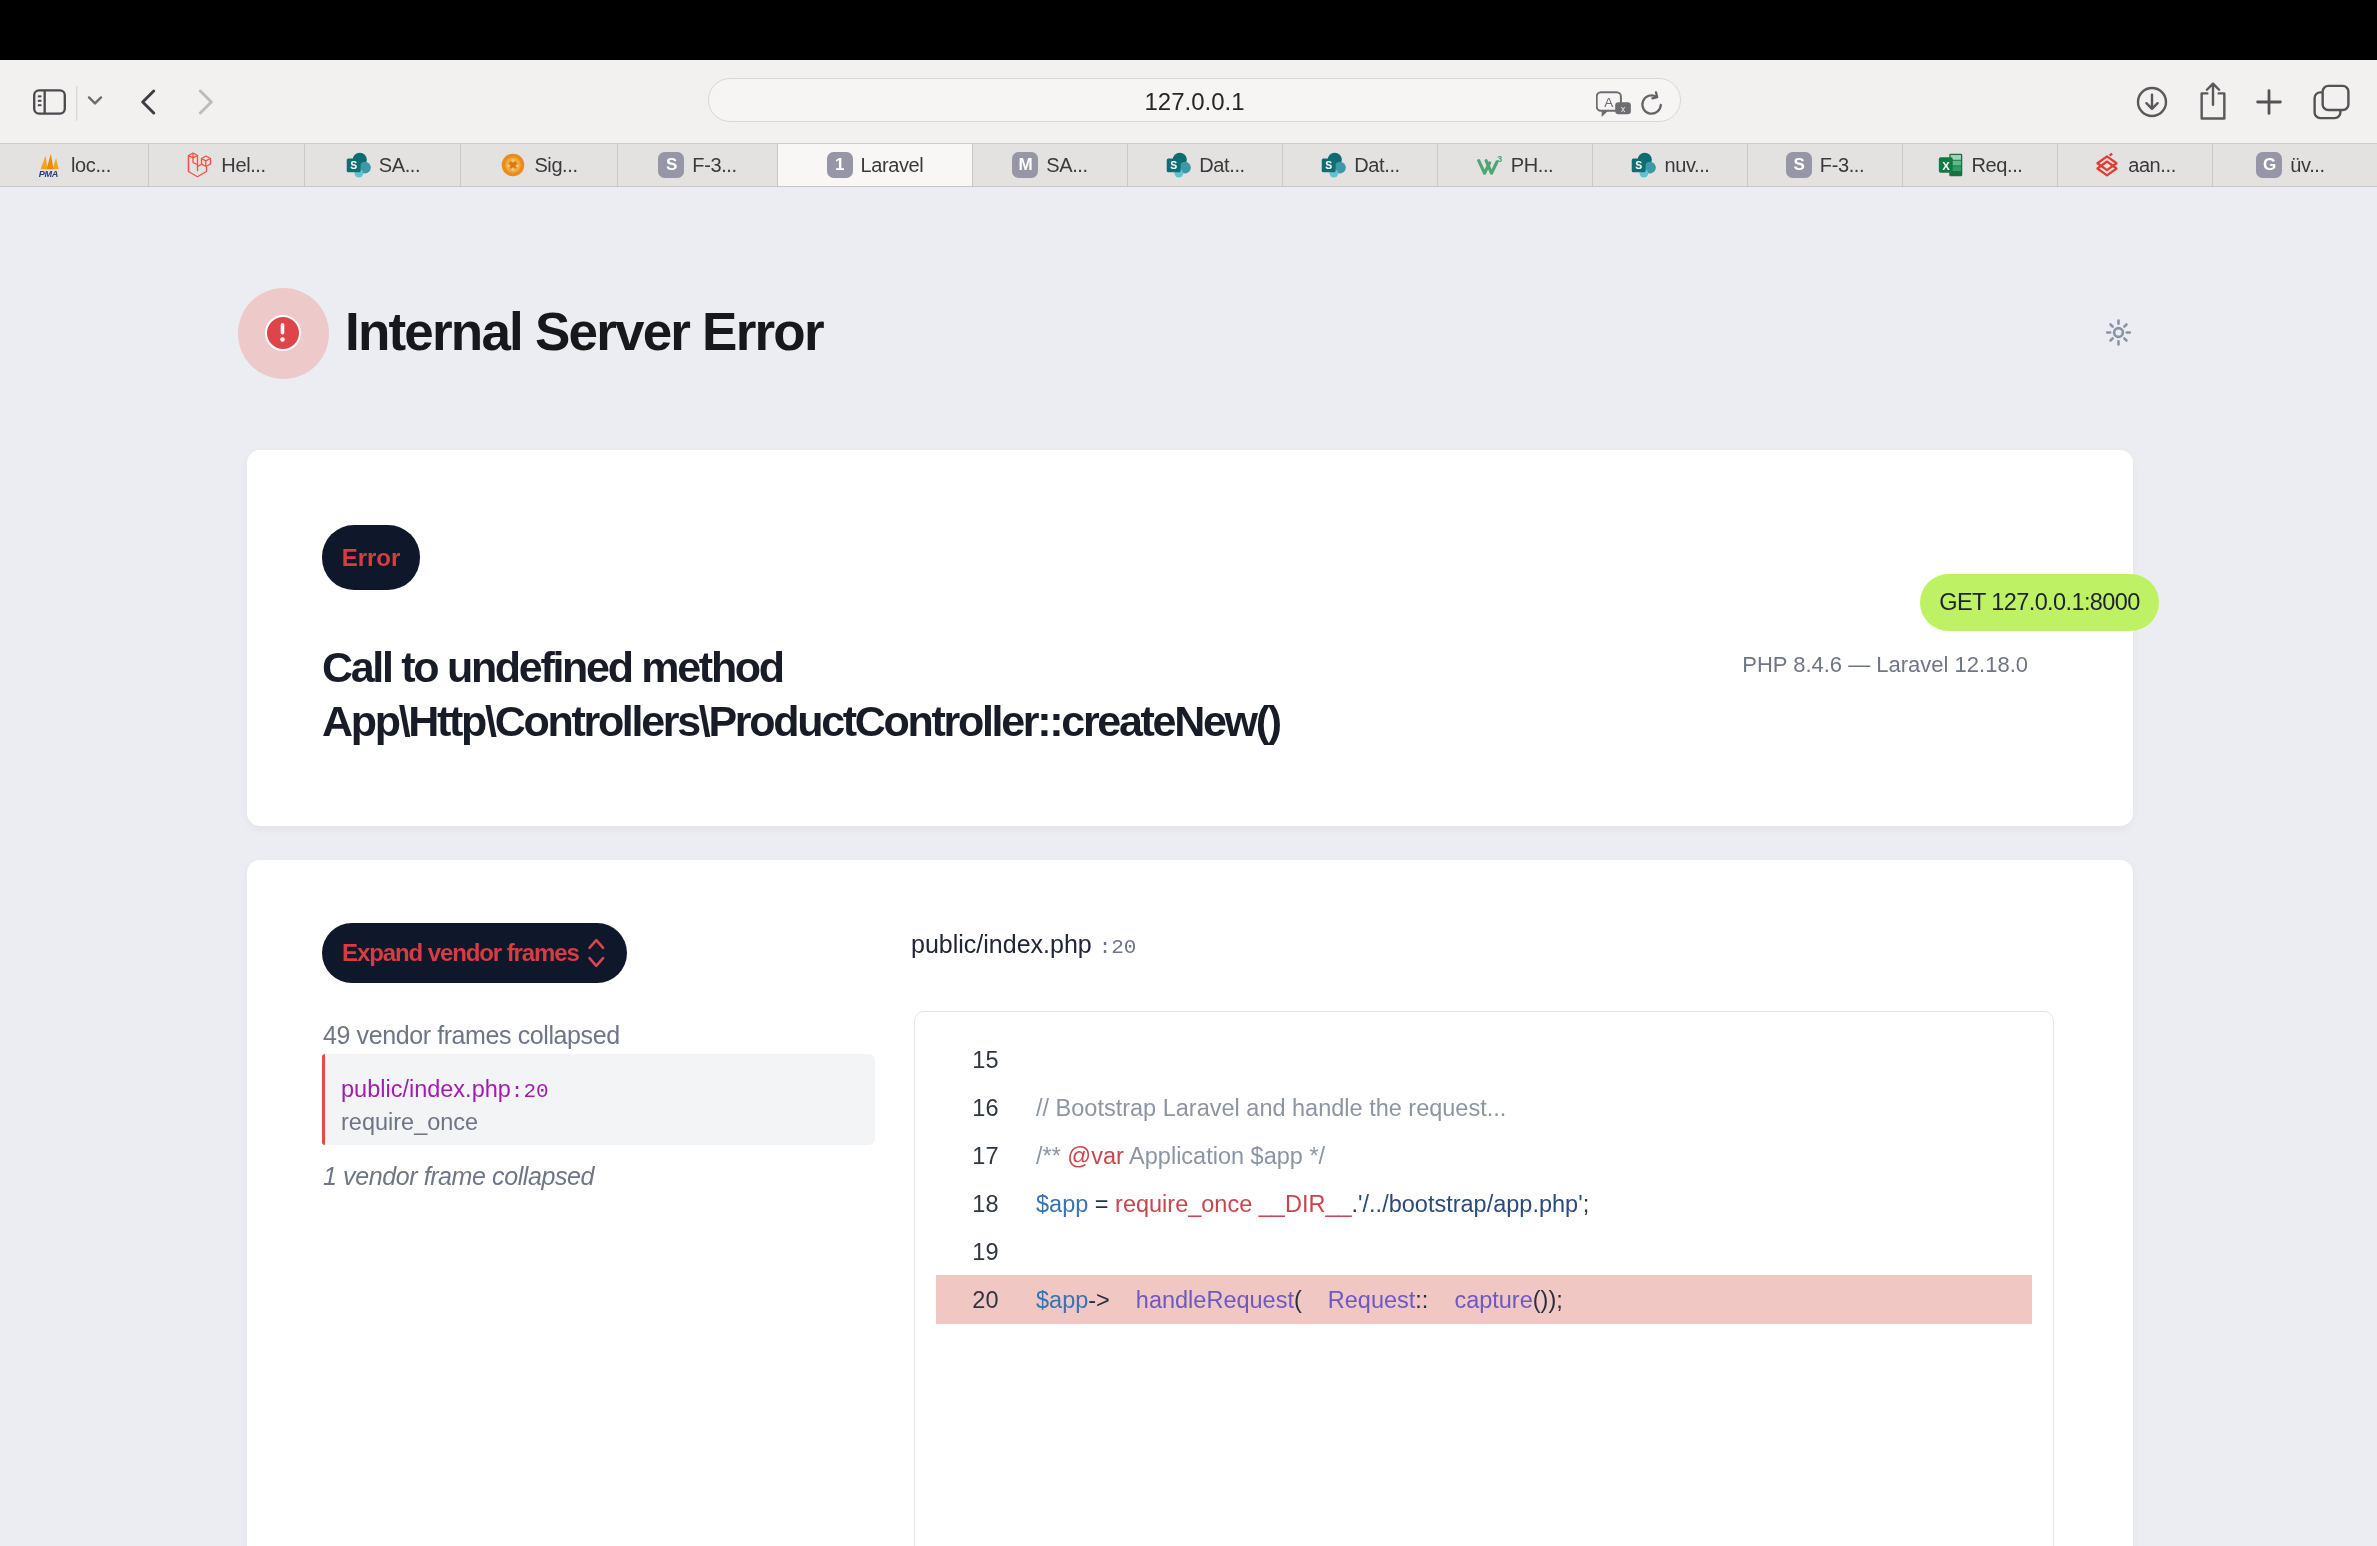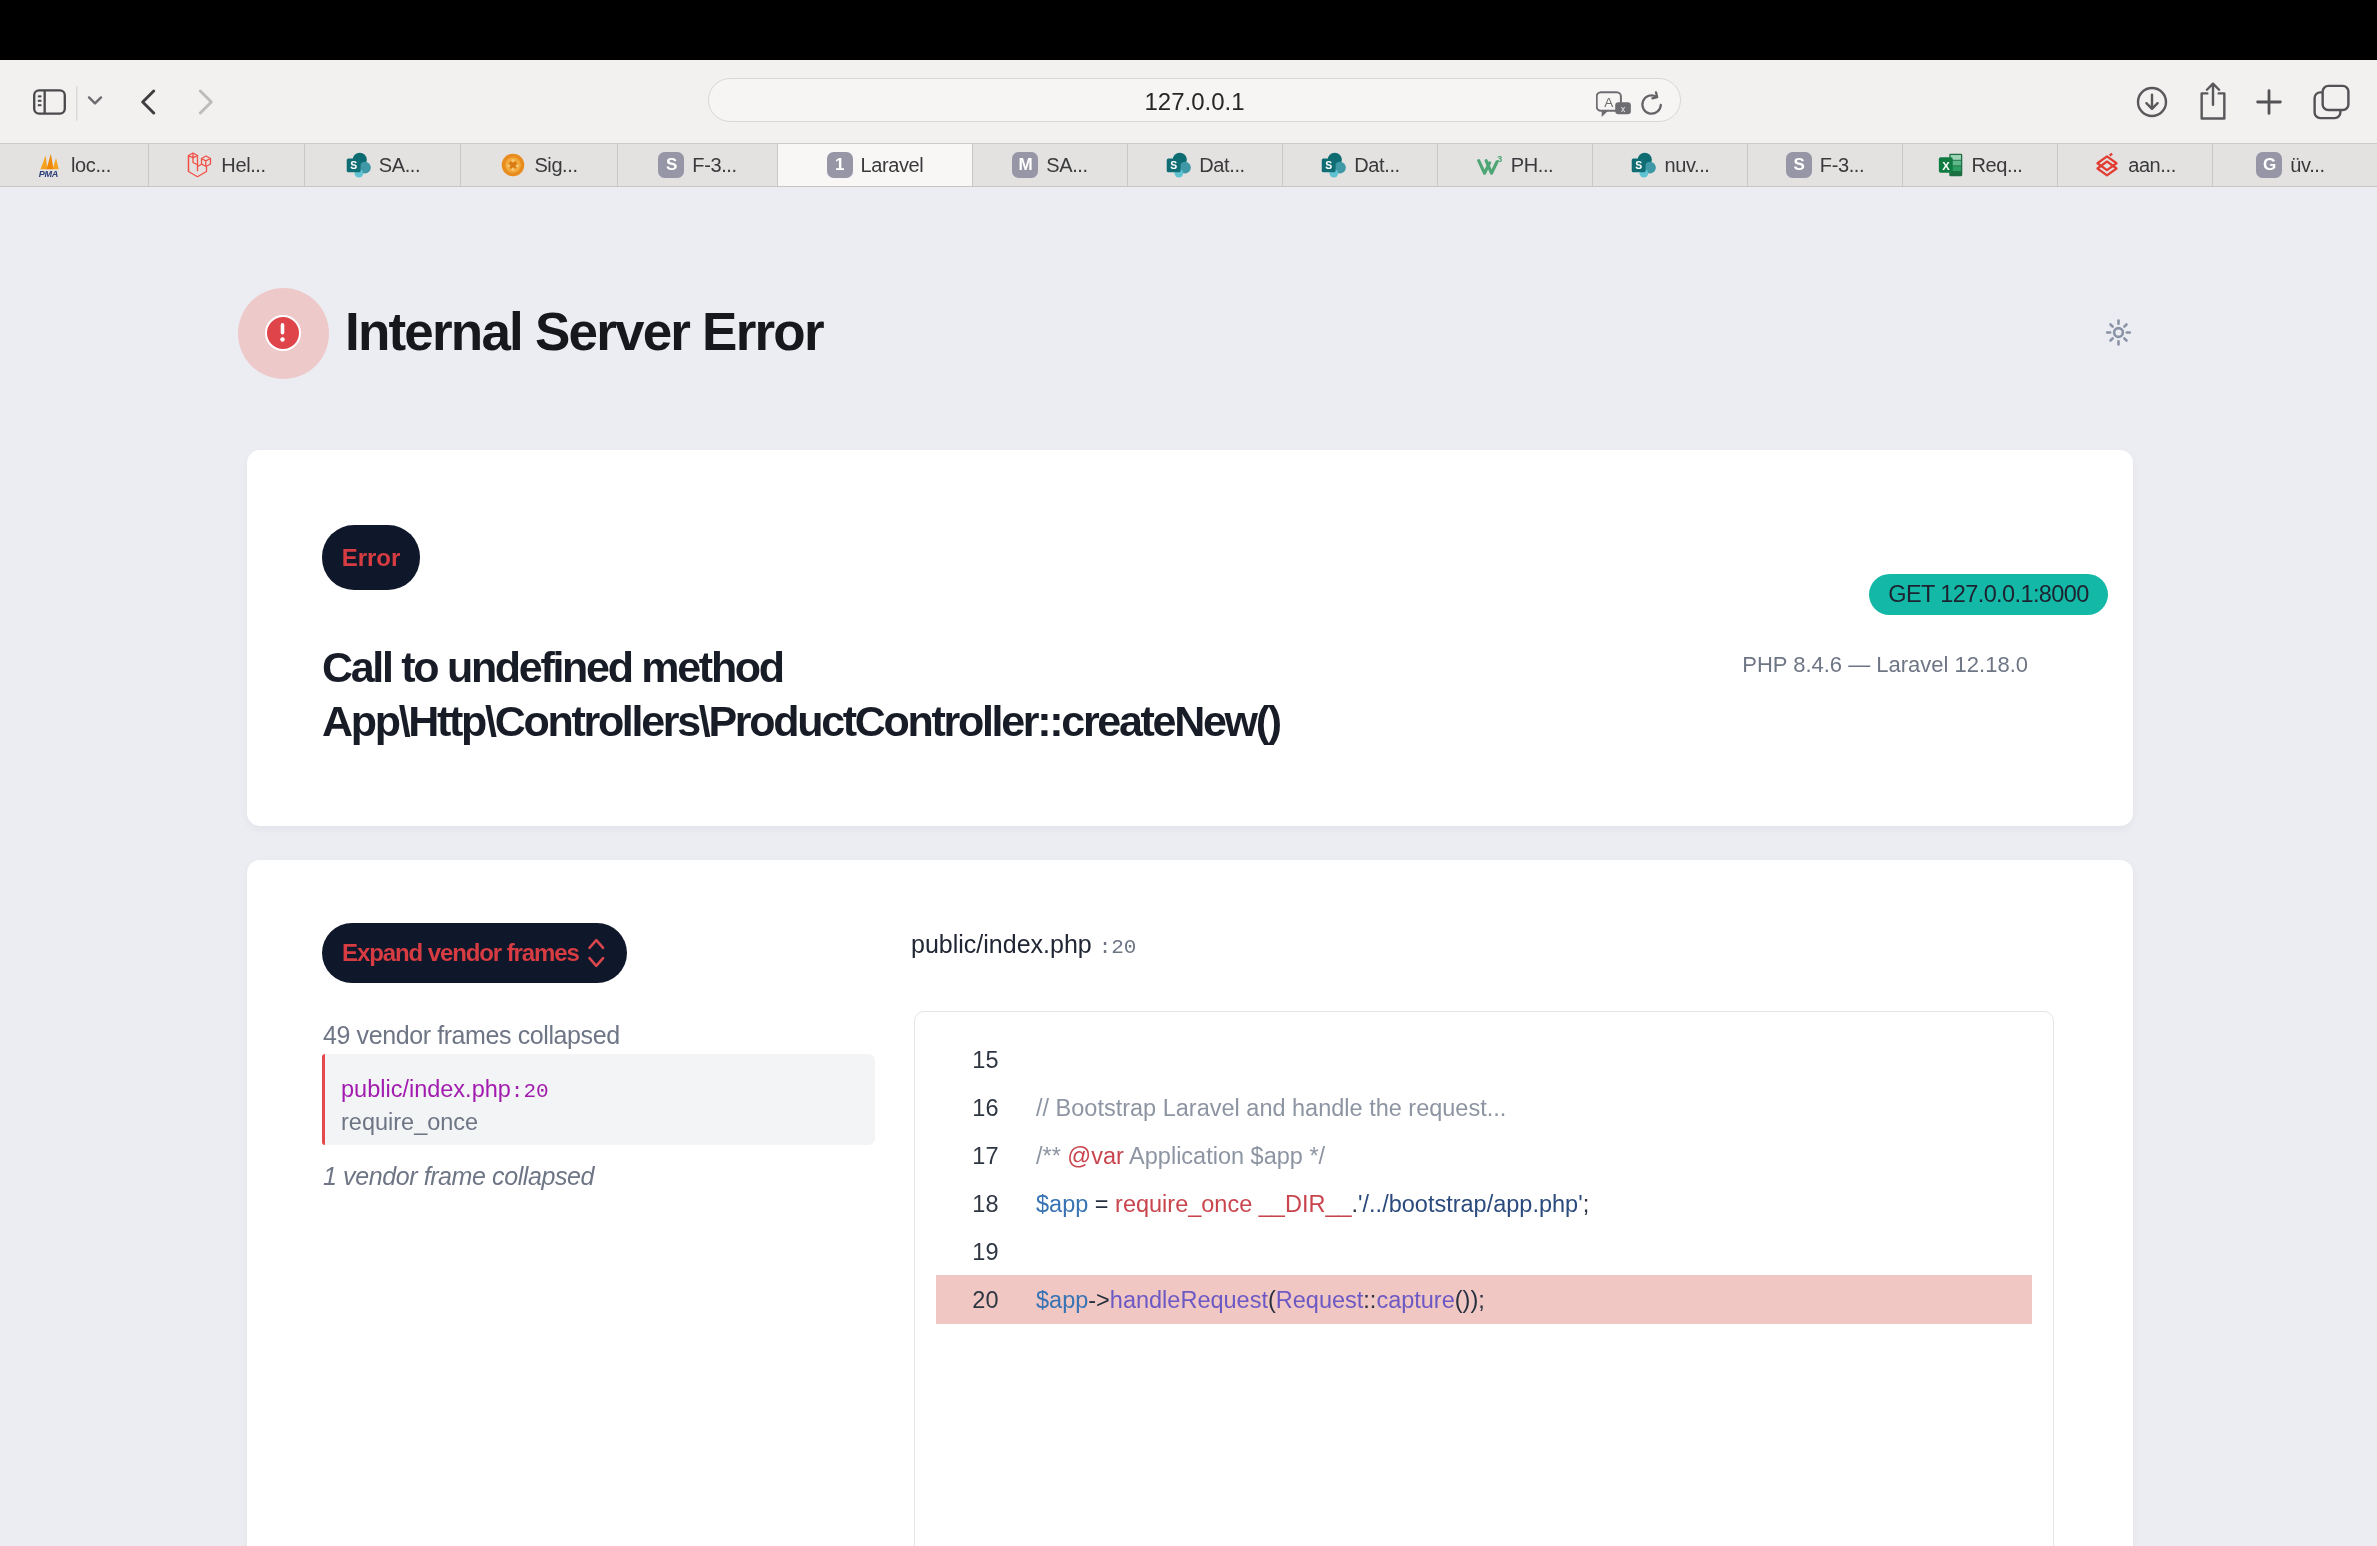--- a/index.html
+++ b/index.html
@@ -19,21 +19,21 @@
 
   .pinkcircle { left:238px; top:288px; width:91px; height:91px; border-radius:50%; background:#eec9c9; }
   .redcircle { left:265px; top:315px; width:36px; height:36px; border-radius:50%; background:#e0444b; border:2.4px solid #fff; }
   .h1title { left:345px; top:301px; font-size:53px; font-weight:bold; letter-spacing:-1.8px; color:#17181c; }
 
   .card { background:#fff; border-radius:13px; box-shadow:0 3.2px 8px rgba(0,0,0,0.04); }
   .card1 { left:247px; top:450px; width:1886px; height:376px; }
   .card2 { left:247px; top:860px; width:1886px; height:728px; }
 
   .errbadge { left:322px; top:525px; width:98px; height:65px; border-radius:32px; background:#0f172a; color:#d63c42; font-weight:bold; font-size:24px; display:flex; align-items:center; justify-content:center; }
-  .getpill { left:1869px; top:574px; width:239px; height:41px; border-radius:29px; background:#14b8a6; color:#1d2230; font-size:23.5px; letter-spacing:-0.6px; display:flex; align-items:center; justify-content:center; }
+  .getpill { left:1920px; top:574px; width:239px; height:57px; border-radius:29px; background:#bef264; color:#1d2230; font-size:23.5px; letter-spacing:-0.6px; display:flex; align-items:center; justify-content:center; }
   .phpver { left:1536px; top:652px; width:492px; text-align:right; font-size:22px; color:#6e7585; }
   .heading { left:322px; top:640px; font-size:43px; font-weight:bold; letter-spacing:-2.3px; color:#181c27; line-height:54px; }
 
   .expandpill { left:322px; top:923px; width:305px; height:60px; border-radius:30px; background:#0f172a; color:#d63c42; font-weight:bold; font-size:24px; letter-spacing:-1.1px; display:flex; align-items:center; }
   .graytext { font-size:25px; letter-spacing:-0.4px; color:#6e7585; }
   .framebox { left:322px; top:1054px; width:553px; height:91px; background:#f3f4f6; border-left:3.2px solid #e5484d; border-radius:3.2px 6.5px 6.5px 3.2px; }
   .fb1 { left:341px; top:1076px; font-size:23.5px; color:#a21caf; }
   .fb1 .mono { font-family:"Liberation Mono", monospace; font-size:21px; }
   .fb2 { left:341px; top:1109px; font-size:23.5px; color:#6e7585; }
 
@@ -41,21 +41,21 @@
   .paneltitle .mono { font-family:"Liberation Mono", monospace; font-size:21px; color:#6e7585; }
   .codepanel { left:914px; top:1011px; width:1140px; height:598px; border:1.6px solid #e3e5ea; border-radius:9.7px; background:#fff; }
   .hl { left:936px; top:1275px; width:1096px; height:49px; background:#f1c7c3; }
   .mono29 { font-family:Liberation Sans, sans-serif; font-size:23.5px; line-height:48px; }
   .lnums { left:971px; top:1036px; width:27.5px; text-align:right; color:#2e3642; }
   .codelines { left:1036px; top:1036px; white-space:pre; color:#26303f; }
   .c-com { color:#8d94a2; }
   .c-red { color:#c9454d; }
   .c-blue { color:#3873b4; }
   .c-nav { color:#2b4a7d; }
-  .c-pur { color:#6c59c4; }
+  .c-pur { color:#6c59c4;margin-left:26px; }
 </style>
 </head>
 <body>
   <div class="abs blackbar"></div>
   <div class="abs toolbar"></div>
   <div class="abs urlbar"></div>
   <div class="abs urltext">127.0.0.1</div>
 
   <div class="abs tabbar" id="tabbar">
     <div class="tab" style="width:149px;">

